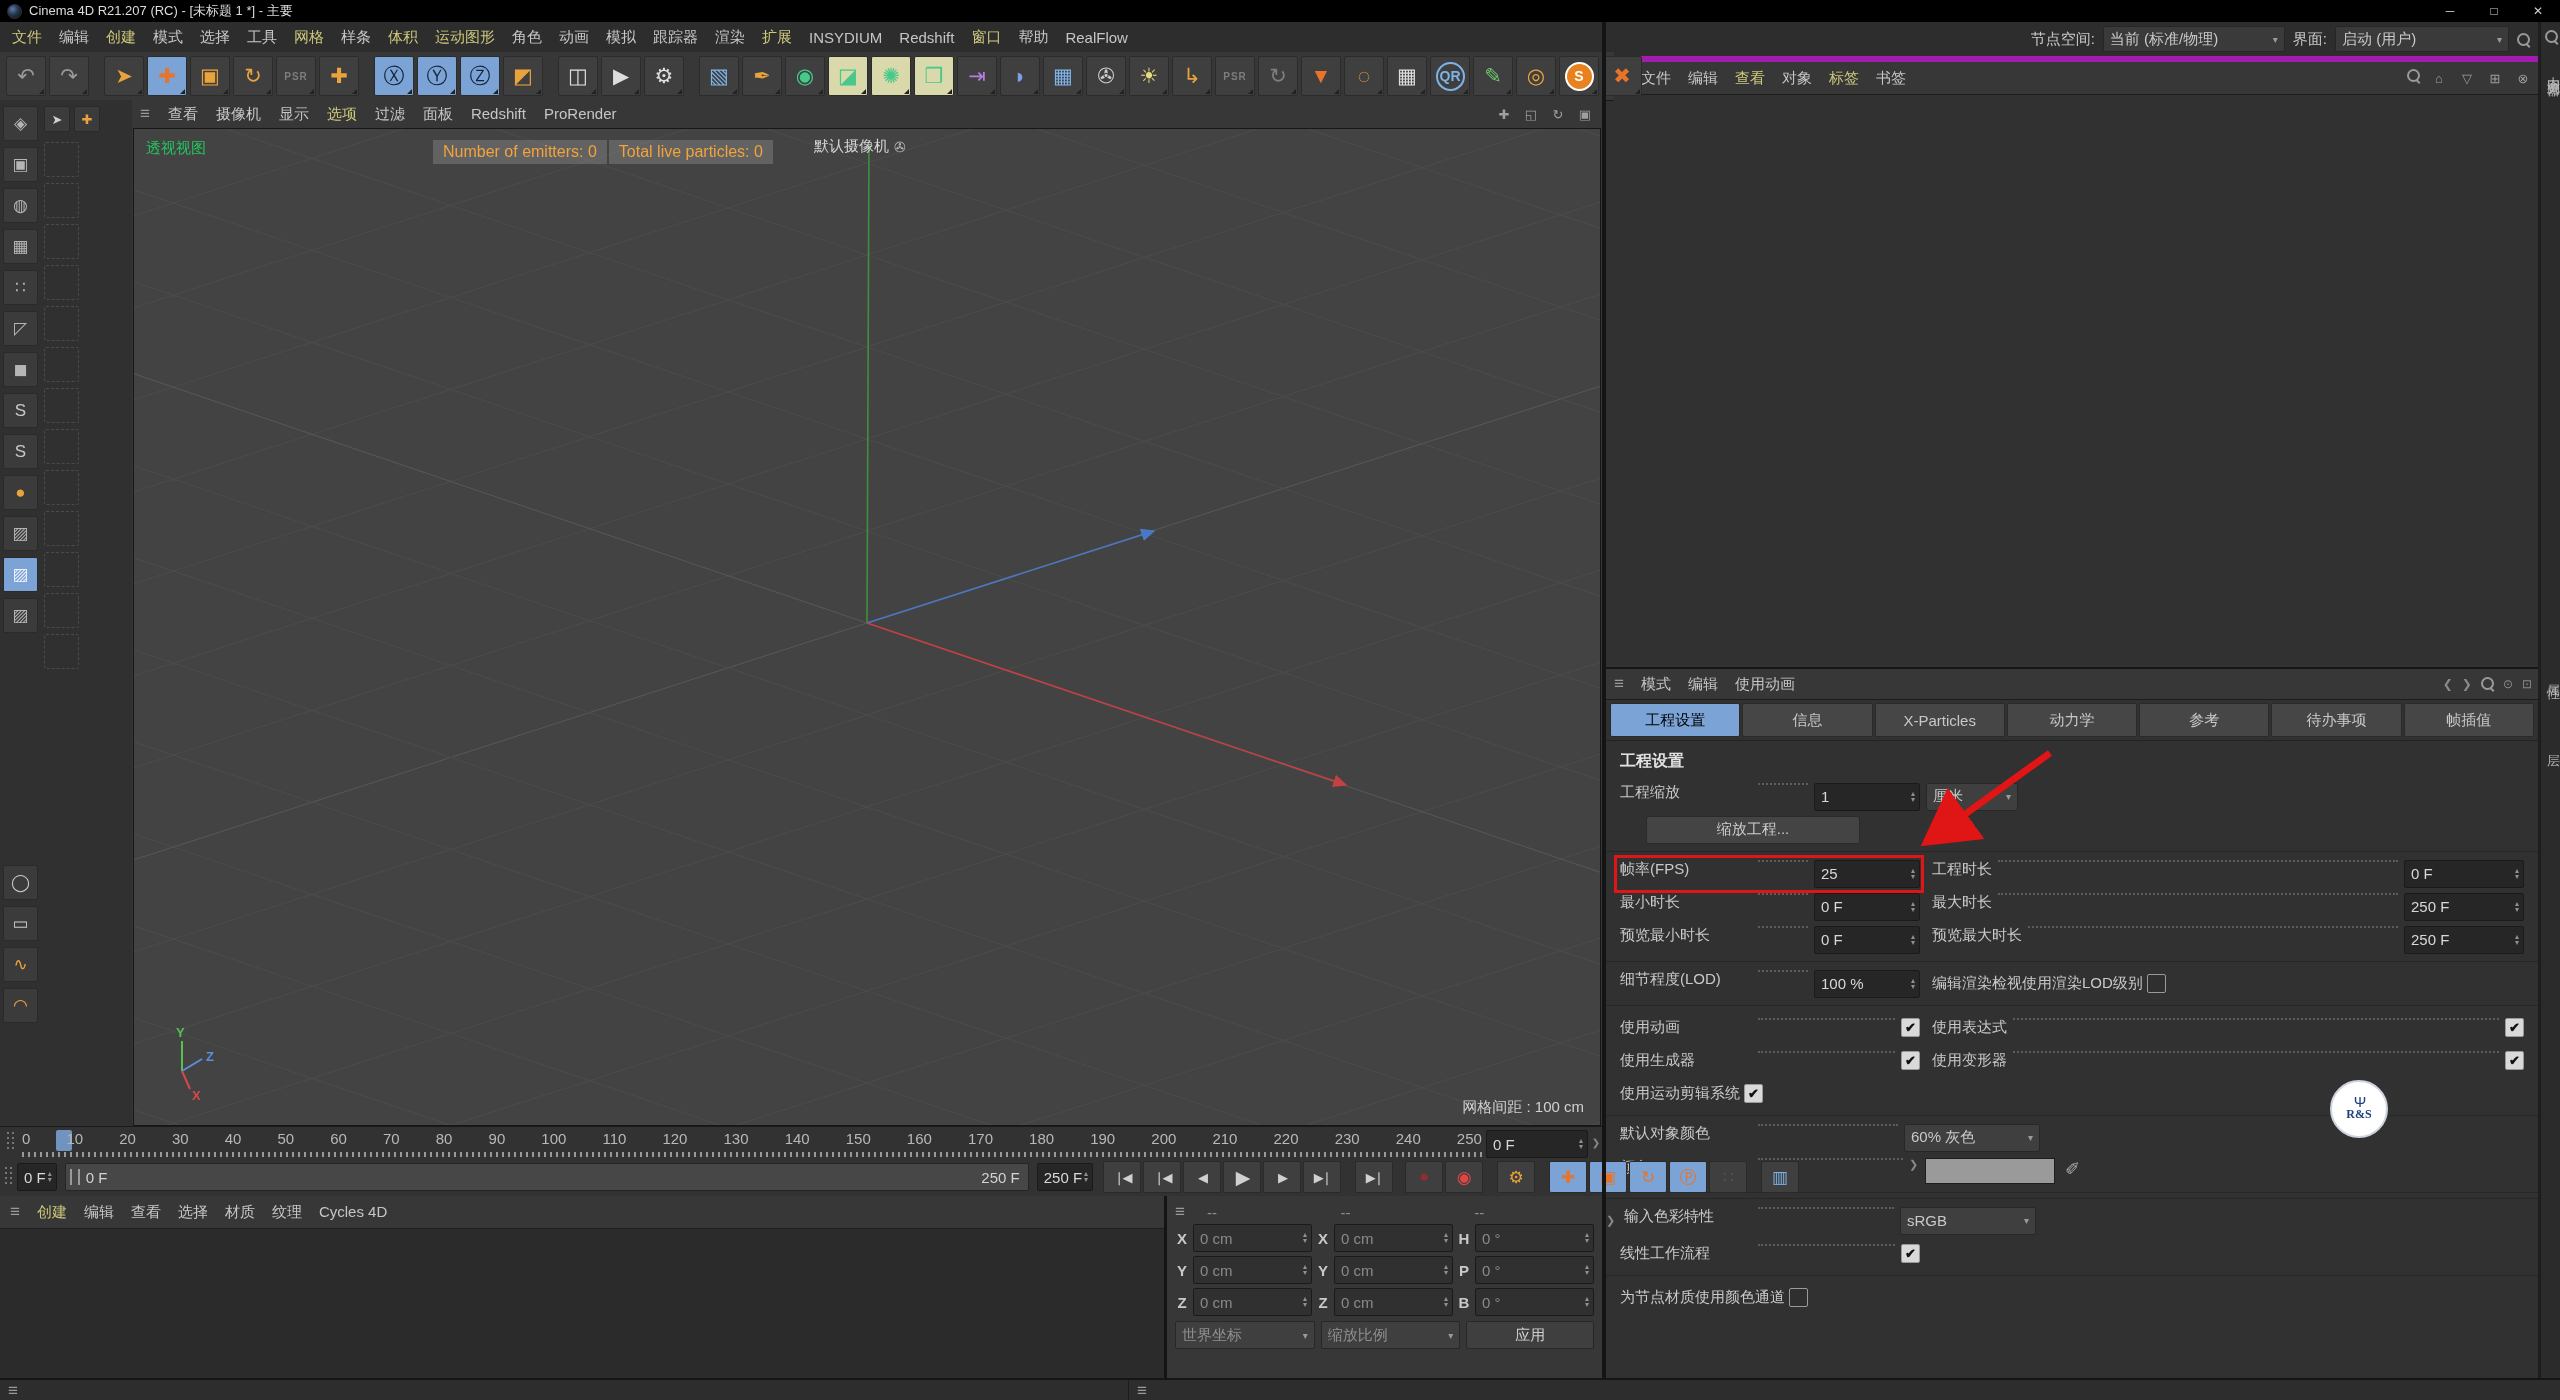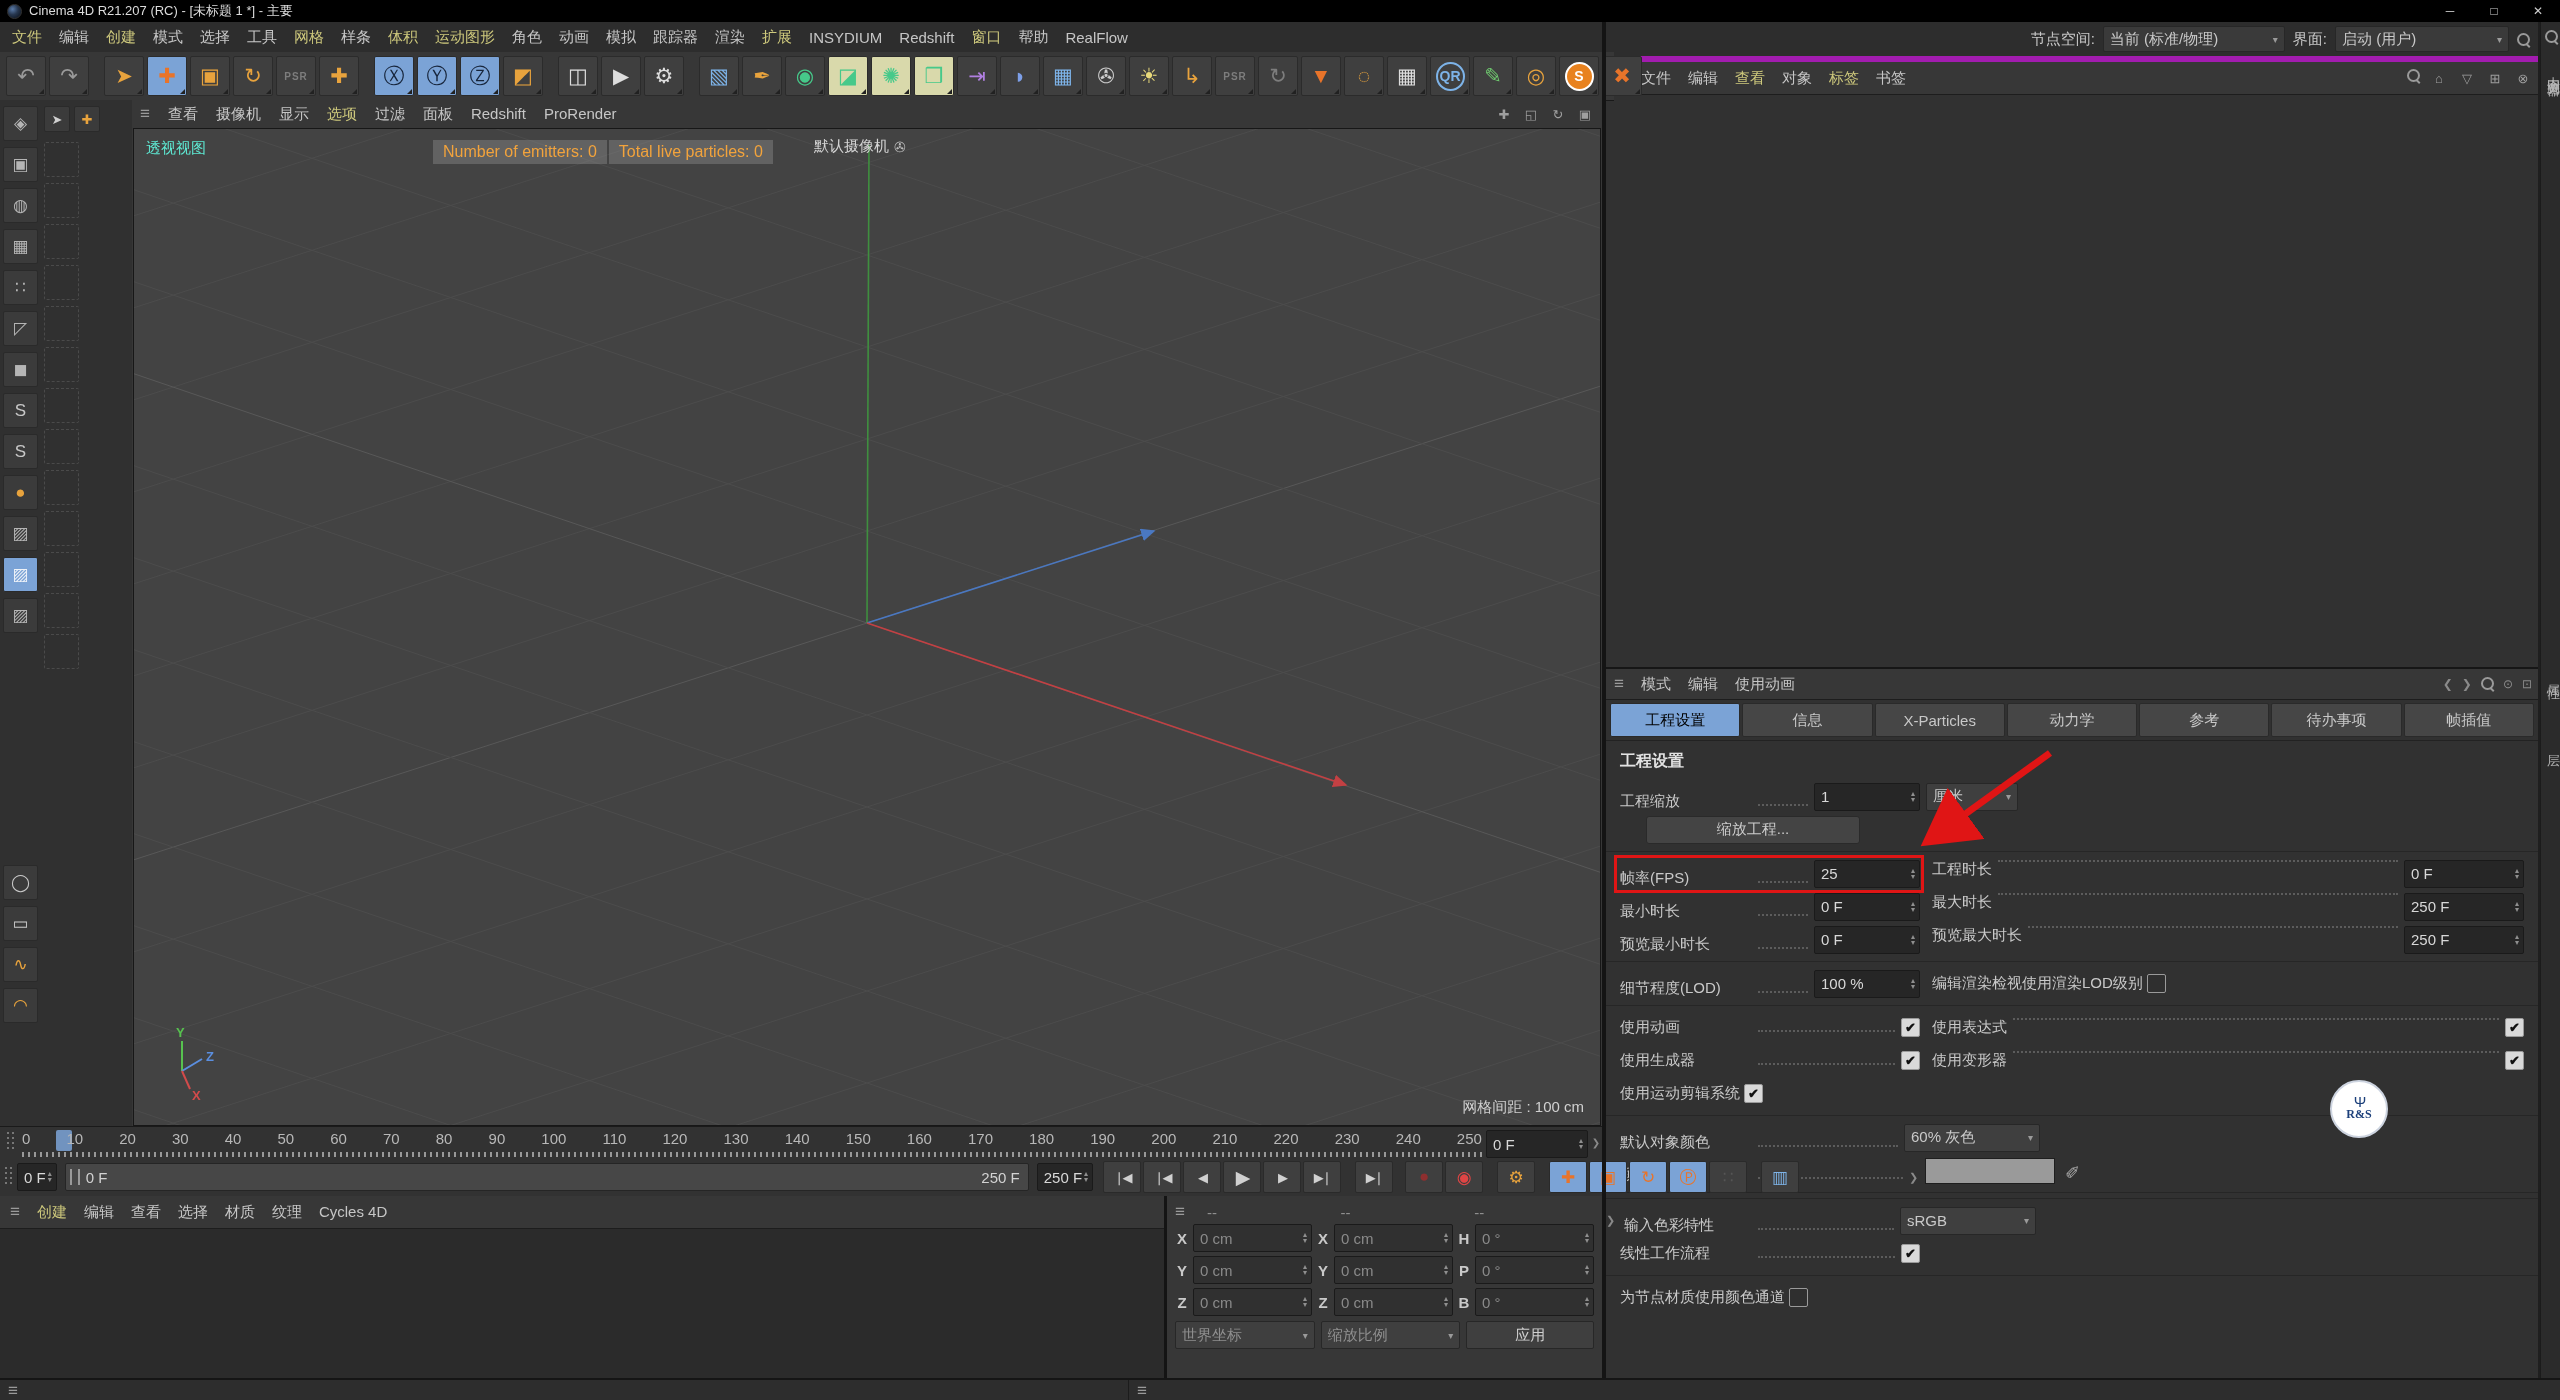--- a/index.html
+++ b/index.html
@@ -41,21 +41,21 @@
   .ptile.gap{background:transparent;border:none;height:220px}
   .ptile.slot{background:transparent;border:1px dashed #555;opacity:.7}
   .ptile.sm{width:24px;height:24px;font-size:13px}
 
   
   #viewport{left:132px;top:100px;width:1470px;height:1026px;background:#373737}
   #vp-menu{height:28px;background:#373737;padding-left:8px;gap:18px;display:flex;align-items:center}
   #vp-menu .right-icons{margin-left:auto;margin-right:8px;display:flex;gap:9px}
   .vicon{width:18px;height:18px;display:flex;align-items:center;justify-content:center;color:#9f9f9f;font-size:13px}
   #vp-canvas{position:relative;margin:0 1px;height:996px;background:#434343;border:1px solid #171717;overflow:hidden}
-  .vp-label{position:absolute;left:12px;top:10px;color:#5eead4;font-size:15px}
+  .vp-label{position:absolute;left:12px;top:10px;color:#22c55e;font-size:15px}
   .cam-label{position:absolute;left:680px;top:8px;color:#d5d5d5;font-size:15px;display:flex;gap:5px;align-items:center}
   .hud{position:absolute;left:299px;top:11px;display:flex;gap:2px}
   .hudline{background:rgba(138,138,138,.45);color:#f2a33c;font-size:16px;padding:3px 10px;width:max-content}
   .grid-label{position:absolute;right:16px;bottom:8px;color:#d0d0d0;font-size:15px}
   #gizmo{position:absolute;left:26px;bottom:24px}
   #gizmo text{font-size:13px;font-weight:bold}
 
   
   #ruler-row{left:0;top:1126px;width:1602px;height:32px;background:#323232;border-top:1px solid #1a1a1a;position:absolute}
   .grip{width:9px;height:20px;flex:none;margin:0 4px;
@@ -118,21 +118,21 @@
   #am-title{height:32px;background:#313131;display:flex;align-items:center;gap:7px;padding-left:8px;color:#d8d8d8;font-weight:bold}
   .doc-icon{width:13px;height:16px;background:#d8d8d8;border-radius:1px;position:relative;flex:none}
   .doc-icon::after{content:"⚙";position:absolute;right:-4px;bottom:-4px;color:#d5542a;font-size:12px;line-height:12px}
   #am-tabs{height:34px;display:flex;gap:2px;padding:3px 4px;background:#313131;border-bottom:1px solid #222}
   .tab{flex:1;background:#464646;border:1px solid #2a2a2a;border-radius:2px;display:flex;align-items:center;
        justify-content:center;color:#c8c8c8;white-space:nowrap;padding:0 6px}
   .tab.active{background:#7ba3d6;color:#000}
   #am-content{flex:1;padding:6px 14px 0 14px;overflow:hidden;position:relative}
   .sec-title{font-weight:bold;color:#e2e2e2;font-size:16px;margin:4px 0 8px 0}
   .arow{display:flex;align-items:center;height:33px}
-  .c1{width:300px;display:flex;align-items:flex-end;flex:none}
+  .c1{width:300px;display:flex;align-items:flex-start;flex:none}
   .c1.wide{width:auto}
   .c2{flex:1;display:flex;align-items:flex-start;margin-left:12px}
   .lbl{color:#c9c9c9;white-space:nowrap}
   .dots{flex:1;border-bottom:2px dotted #5c5c5c;margin:0 6px 5px 6px;min-width:10px}
   .c1 .fld{width:96px;flex:none}
   .c2 .fld{width:110px;flex:none}
   .cb{width:17px;height:17px;background:#2f2f2f;border:1px solid #9a9a9a;border-radius:2px;flex:none;
       display:flex;align-items:center;justify-content:center}
   .cb.on{background:#d9d9d9}
   .cb.on::after{content:"✔";color:#111;font-size:13px;font-weight:bold}

